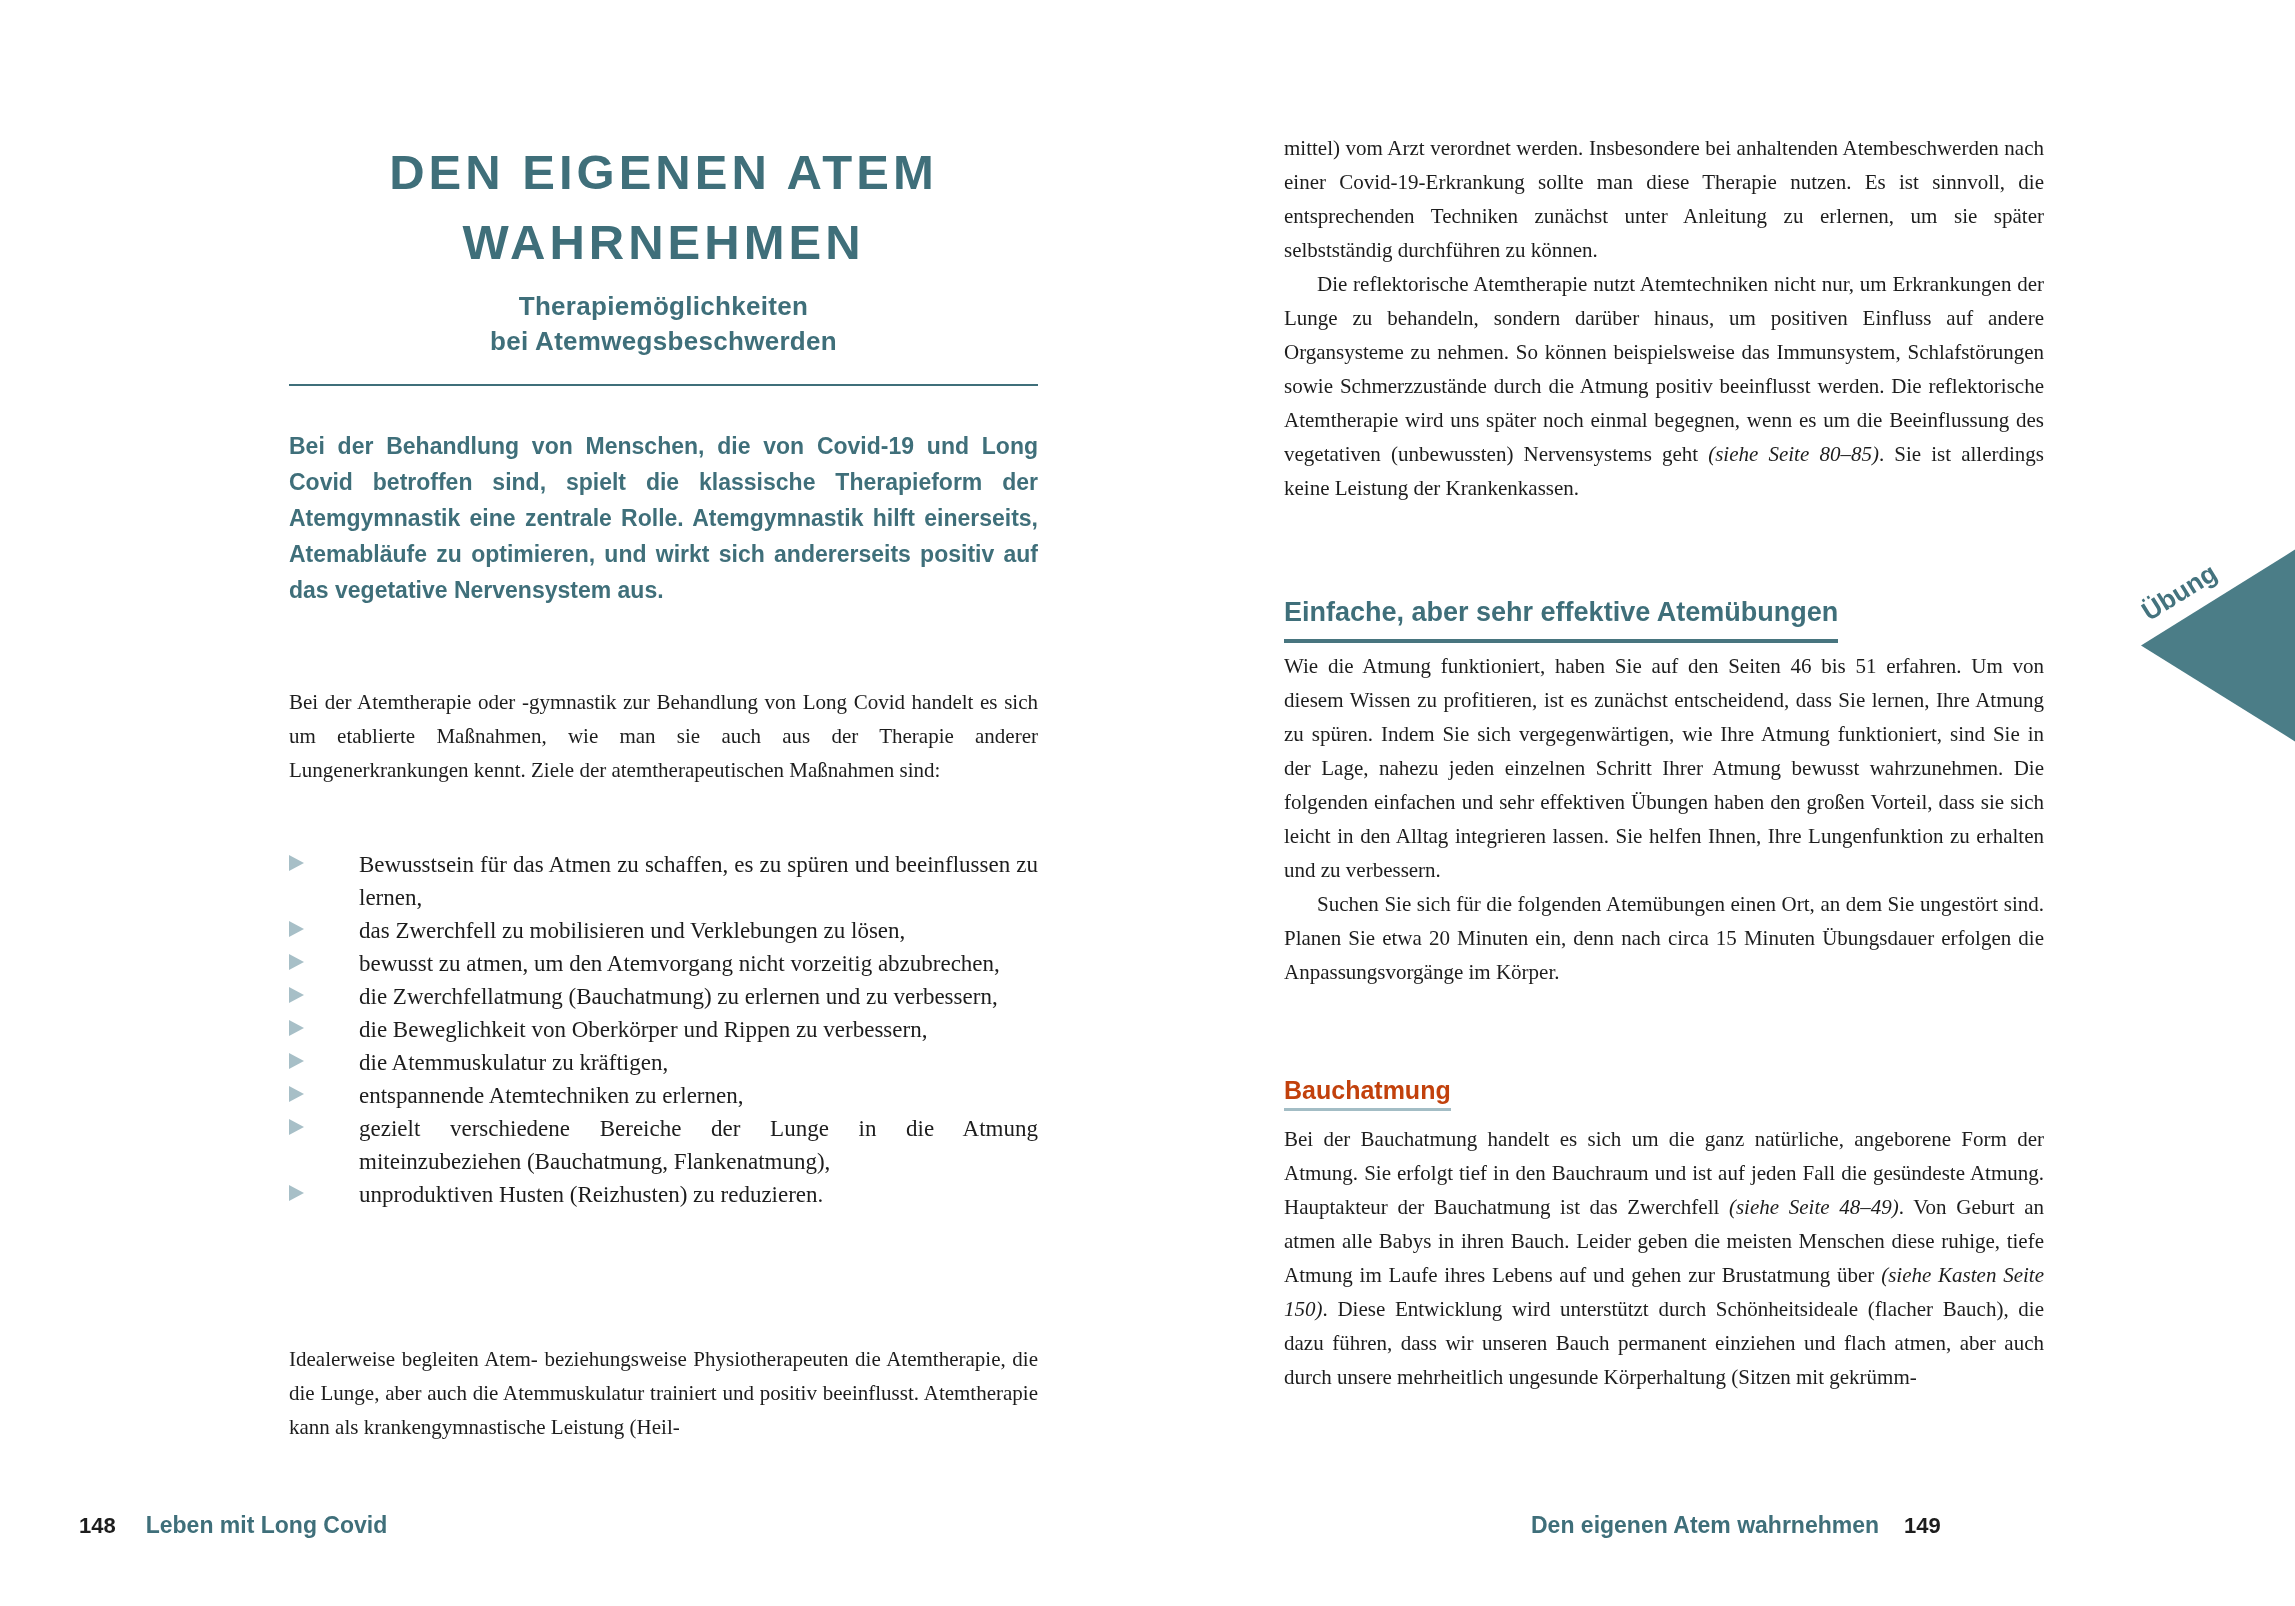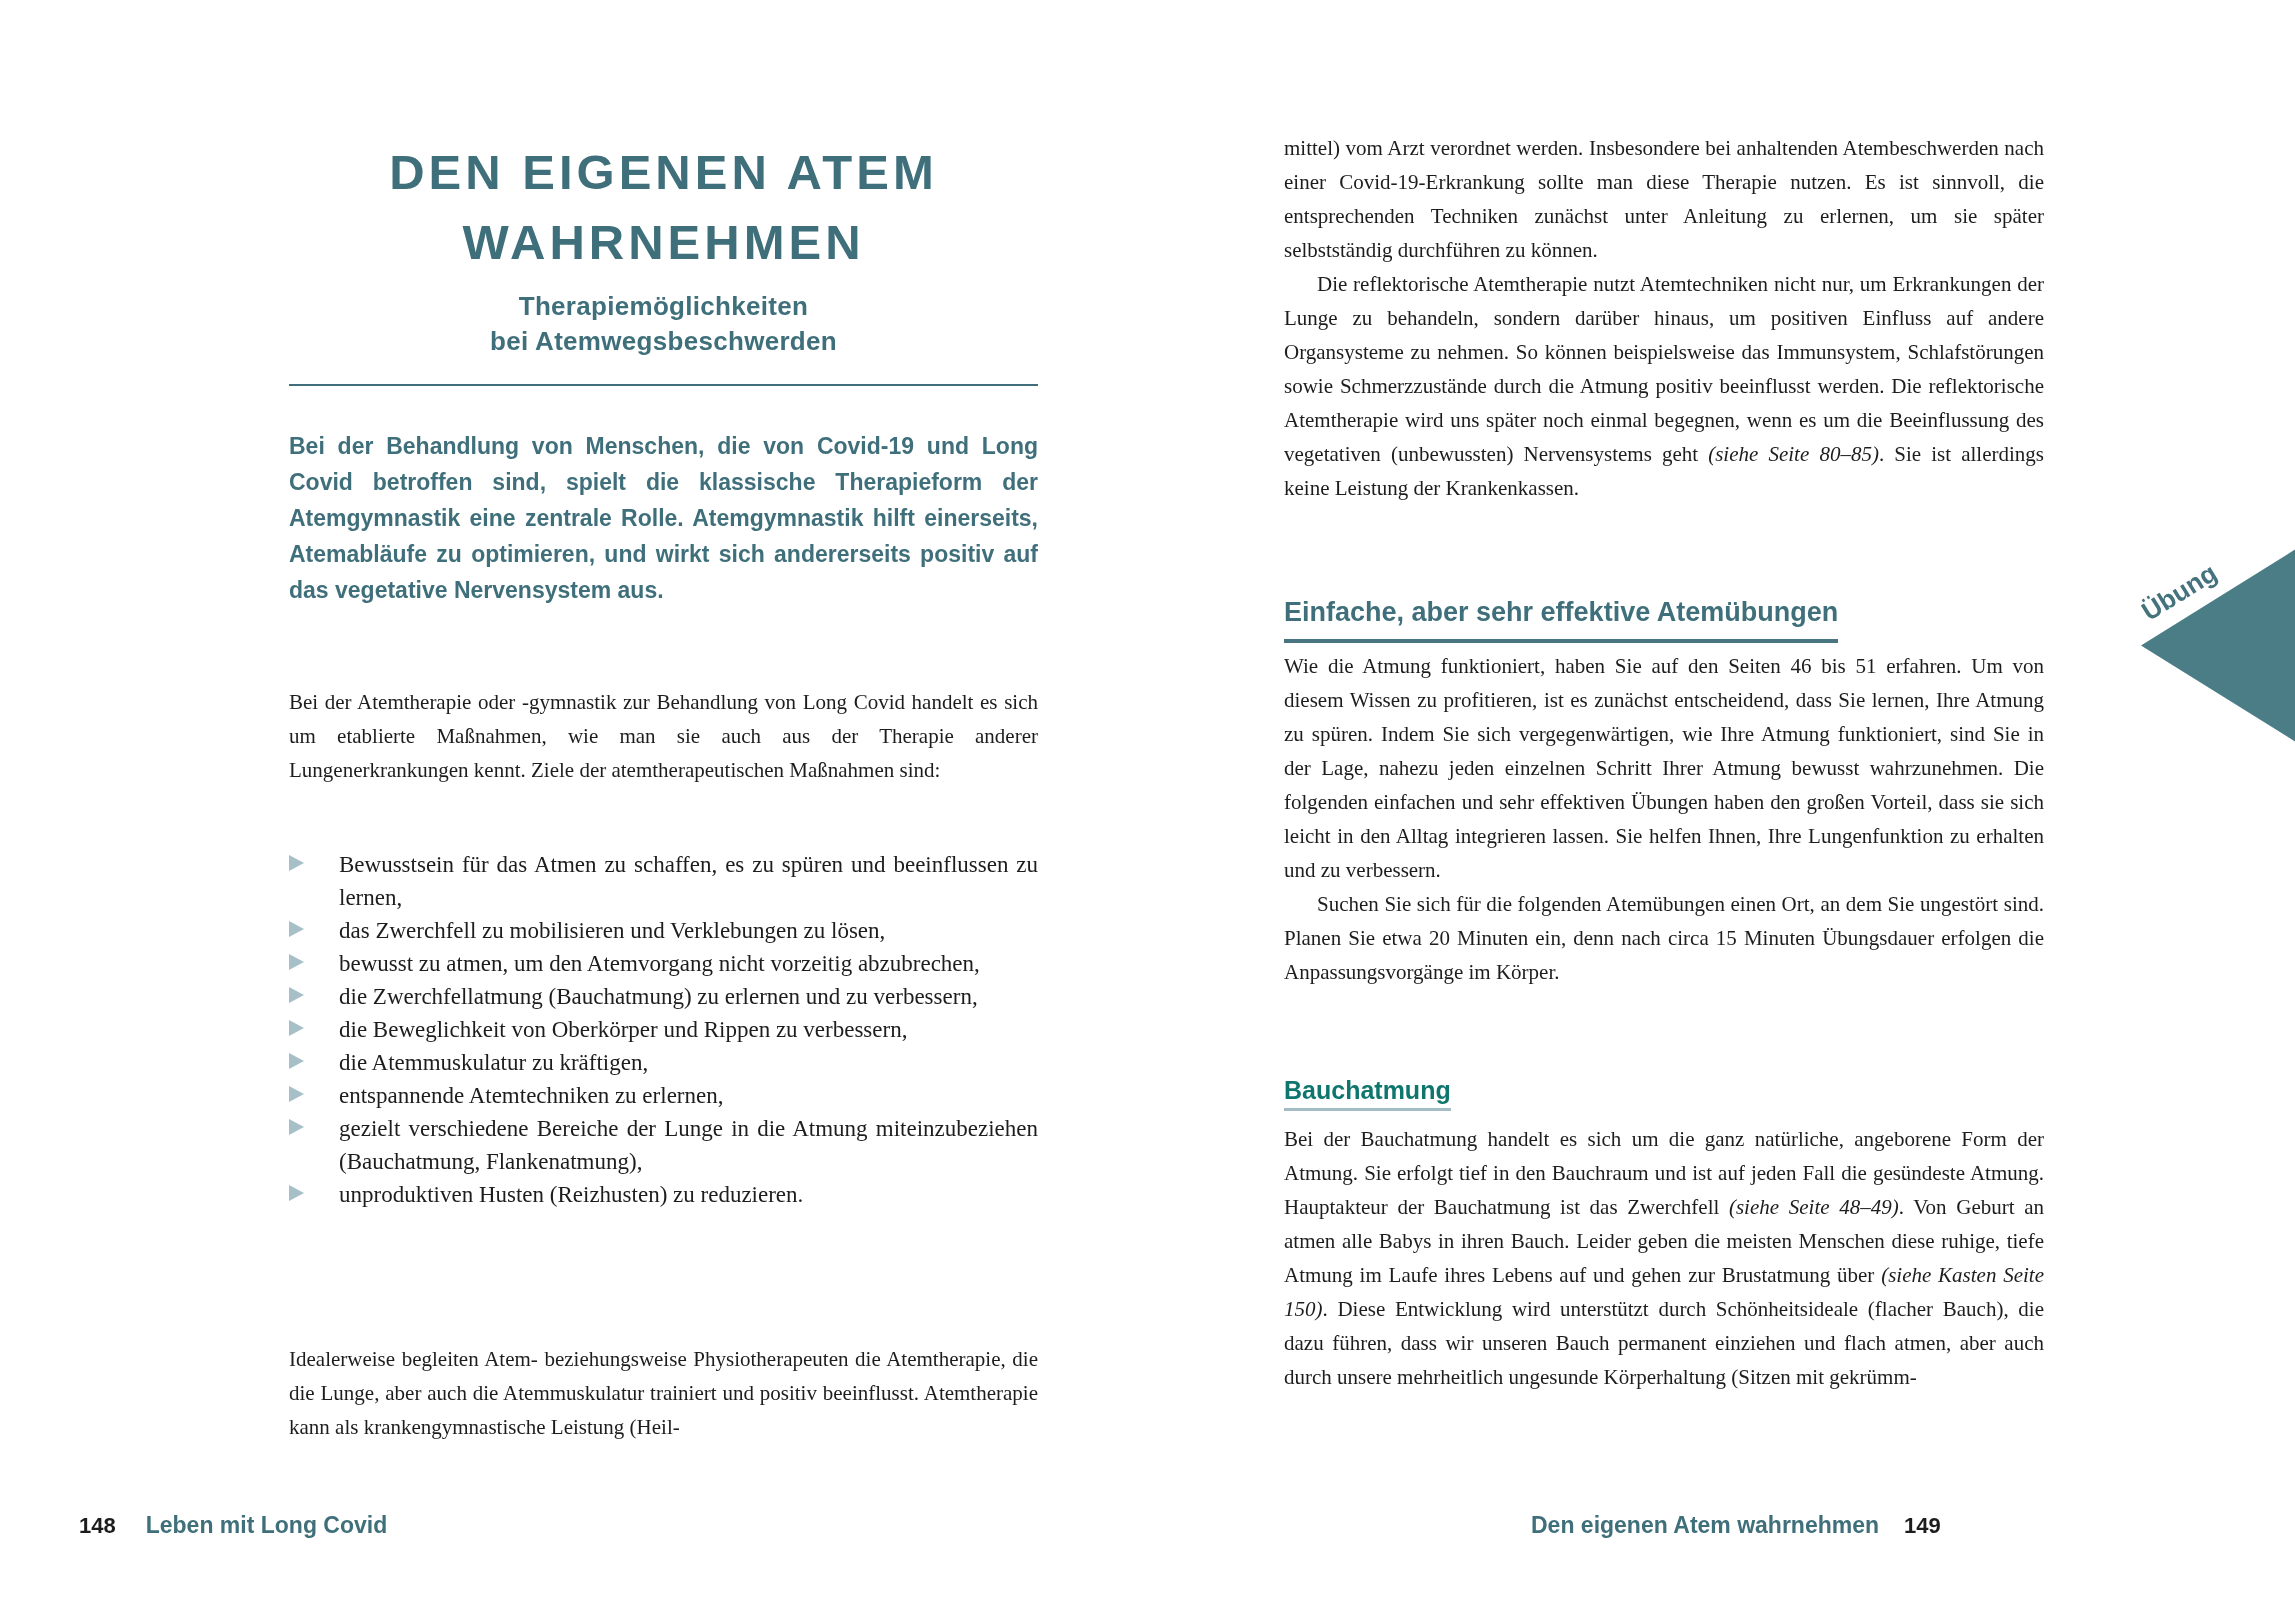--- a/index.html
+++ b/index.html
@@ -33,21 +33,21 @@
     border-top:2.9px solid #3f6f7a;
   }
   .intro{
     left:289px;top:428px;width:749px;
     color:#3f6f7a;
     font-family:"Liberation Sans", sans-serif;
     font-weight:600;font-size:23px;line-height:36px;text-align:justify;
   }
   .body1{left:289px;top:685px;width:749px;}
   .bullets{left:289px;top:848px;width:749px;margin:0;padding:0;list-style:none;}
-  .bullets li{display:flex;align-items:flex-start;margin:0;padding:0;}
+  .bullets li{display:flex;align-items:flex-start;margin:0;padding:0;gap:20px;}
   .arrow{
     flex:0 0 35px;
     margin-top:7.4px;
     width:0;height:0;
     border-top:8.6px solid transparent;
     border-bottom:8.6px solid transparent;
     border-left:15px solid #a7bfc7;
   }
   .li-text{flex:1;font-size:23px;line-height:33px;text-align:justify;}
   .body2{left:289px;top:1342px;width:749px;}
@@ -69,21 +69,21 @@
     display:inline-block;
     color:#3f6f7a;
     font-family:"Liberation Sans", sans-serif;
     font-weight:bold;font-size:27px;line-height:29px;
     padding-bottom:12px;border-bottom:4px solid #48757f;
   }
   .rp-para3{left:1284px;top:649px;width:760px;}
   .rp-subheading{left:1284px;top:1077px;width:760px;}
   .rp-subheading .shd{
     display:inline-block;
-    color:#0f766e;
+    color:#c2410c;
     font-family:"Liberation Sans", sans-serif;
     font-weight:600;font-size:25px;line-height:26px;
     padding-bottom:4.6px;border-bottom:3.4px solid #a3bdc5;
   }
   .rp-para5{left:1284px;top:1122px;width:760px;}
   .footer-right{
     right:78px;top:1512px;width:686px;text-align:left;
     font-family:"Liberation Sans", sans-serif;
     font-size:23px;line-height:27.4px;
   }

